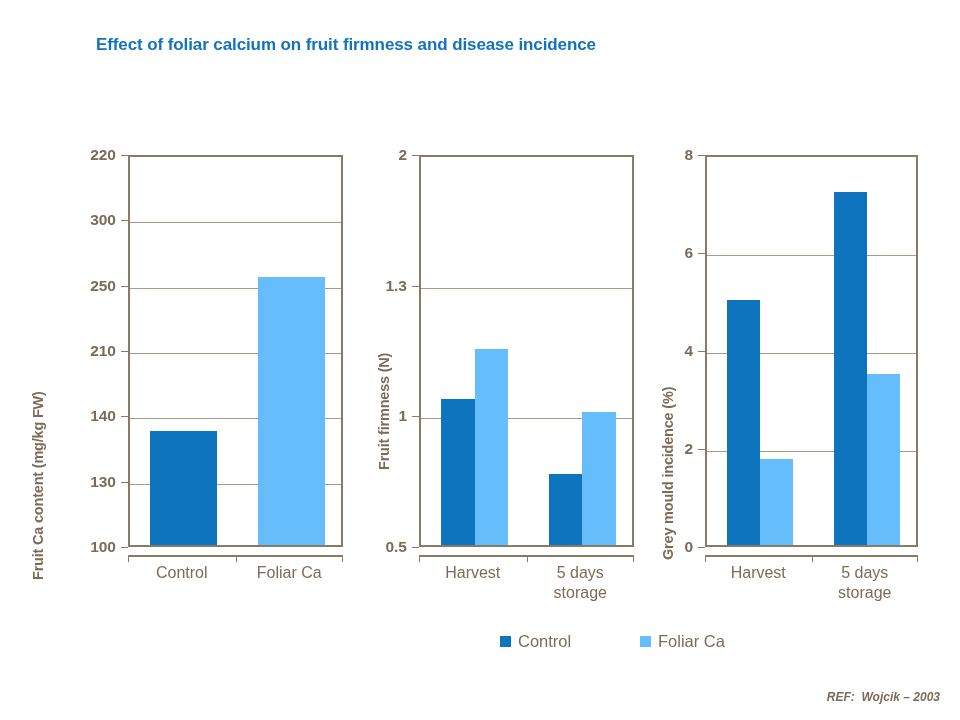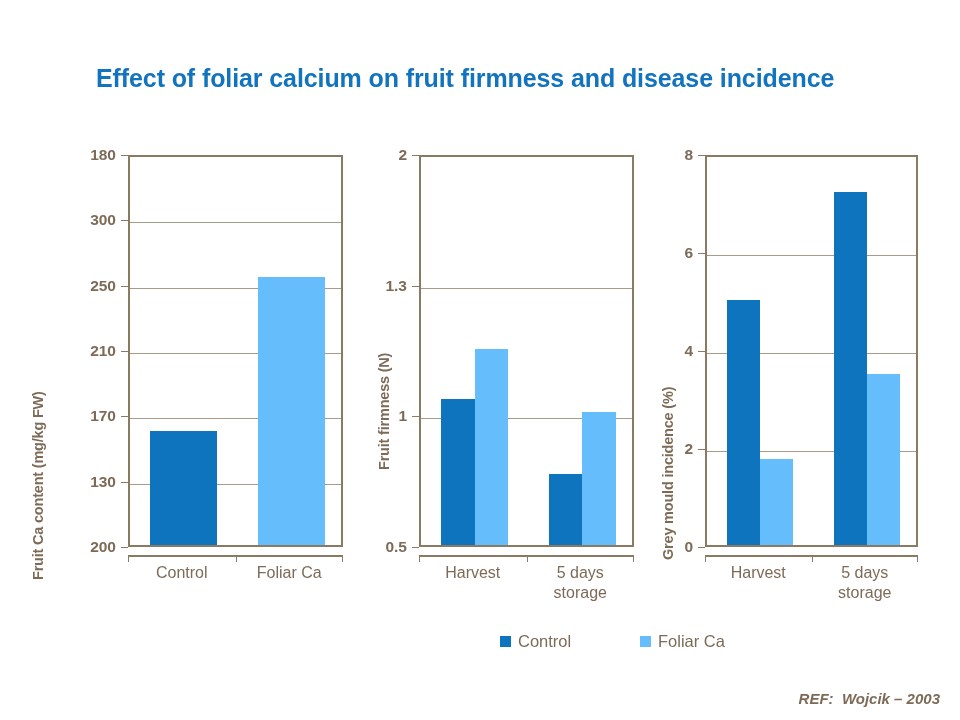--- a/index.html
+++ b/index.html
@@ -14,26 +14,25 @@
     overflow: hidden;
     position: relative;
   }
 
   
   #slide-title {
     position: absolute;
     left: 96px;
     top: 34px;
     width: 820px;
-    font-size: 25px;
+    font-size: 17px;
     font-weight: bold;
     color: #1273be;
     line-height: 1.30;
     letter-spacing: -0.1px;
-    margin-top: 28px;
   }
 
   
   .chart-panel {
     position: absolute;
     top: 140px;
   }
   #chart-1 { left: 20px;  width: 330px; }
   #chart-2 { left: 368px; width: 285px; }
   #chart-3 { left: 652px; width: 290px; }
@@ -141,21 +140,21 @@
     font-size: 16.5px;
     white-space: nowrap;
   }
 
   
   #reference {
     position: absolute;
     right: 20px;
     top: 690px;
     color: #7d6b58;
-    font-size: 15px;
+    font-size: 12px;
     font-weight: bold;
     font-style: italic;
     white-space: pre;
   }
 </style>
 </head>
 <body>
 
 <div id="slide-title">Effect of foliar calcium on fruit firmness and disease incidence</div>
 
@@ -165,33 +164,33 @@
       <div class="plot-area" style="width: 215px; height: 392px;">
         <div class="gridline" style="top: 326.667px; opacity: 0.75;"></div>
         <div class="gridline" style="top: 261.333px; opacity: 0.75;"></div>
         <div class="gridline" style="top: 196px; opacity: 0.75;"></div>
         <div class="gridline" style="top: 130.667px; opacity: 0.75;"></div>
         <div class="gridline" style="top: 65.3333px; opacity: 0.75;"></div>
         <div class="bar" style="left: 20.425px; width: 66.65px; height: 114.333px; background: rgb(13, 116, 189);"></div>
         <div class="bar" style="left: 127.925px; width: 66.65px; height: 267.867px; background: rgb(102, 189, 252);"></div>
       </div>
       <div class="ytick-mark" style="top: 392px; left: -7px;"></div>
-      <div class="ytick-label" style="top: 392px; right: 227px; width: 60px;">200</div>
+      <div class="ytick-label" style="top: 392px; right: 227px; width: 60px;">100</div>
       <div class="ytick-mark" style="top: 326.667px; left: -7px;"></div>
       <div class="ytick-label" style="top: 326.667px; right: 227px; width: 60px;">130</div>
       <div class="ytick-mark" style="top: 261.333px; left: -7px;"></div>
-      <div class="ytick-label" style="top: 261.333px; right: 227px; width: 60px;">170</div>
+      <div class="ytick-label" style="top: 261.333px; right: 227px; width: 60px;">140</div>
       <div class="ytick-mark" style="top: 196px; left: -7px;"></div>
       <div class="ytick-label" style="top: 196px; right: 227px; width: 60px;">210</div>
       <div class="ytick-mark" style="top: 130.667px; left: -7px;"></div>
       <div class="ytick-label" style="top: 130.667px; right: 227px; width: 60px;">250</div>
       <div class="ytick-mark" style="top: 65.3333px; left: -7px;"></div>
       <div class="ytick-label" style="top: 65.3333px; right: 227px; width: 60px;">300</div>
       <div class="ytick-mark" style="top: 0px; left: -7px;"></div>
-      <div class="ytick-label" style="top: 0px; right: 227px; width: 60px;">180</div>
+      <div class="ytick-label" style="top: 0px; right: 227px; width: 60px;">220</div>
       <div class="xaxis-line" style="top: 400px; left: 0px; width: 215px;"></div>
       <div class="xtick-mark" style="left: 0px; top: 400px;"></div>
       <div class="xtick-mark" style="left: 107.5px; top: 400px;"></div>
       <div class="xtick-mark" style="left: 214px; top: 400px;"></div>
       <div class="xtick-label" style="left: 0px; width: 107.5px; top: 408px;">Control</div>
       <div class="xtick-label" style="left: 107.5px; width: 107.5px; top: 408px;">Foliar Ca</div>
     </div>
 </div>
 
 <div class="chart-panel" id="chart-2">

